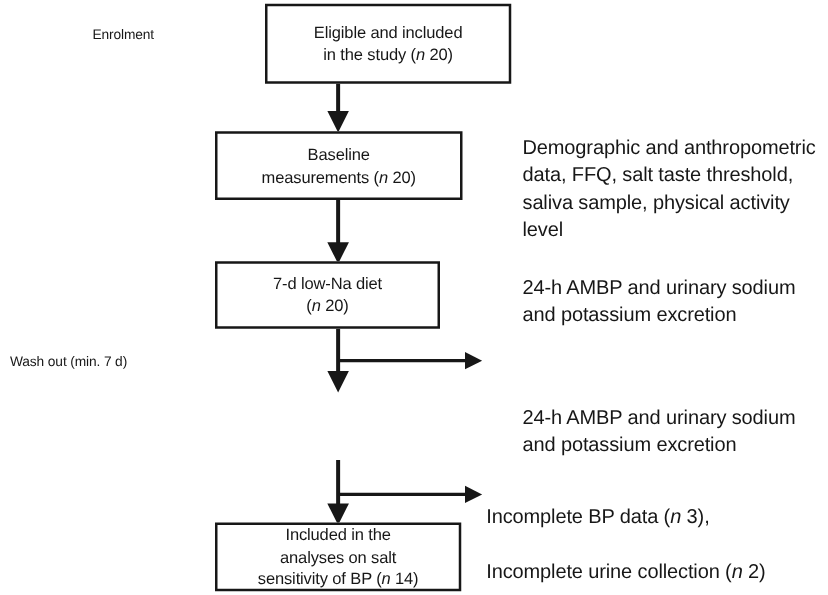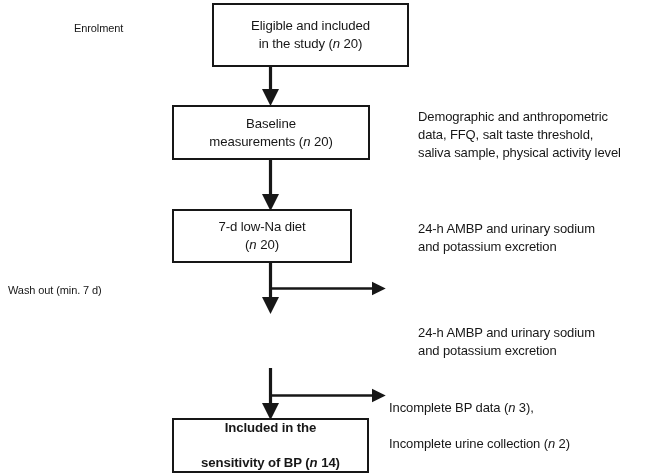--- a/index.html
+++ b/index.html
@@ -45,21 +45,21 @@
     position: absolute;
     font-size: 11px;
     line-height: 1.3;
     color: #171717;
     white-space: nowrap;
     letter-spacing: -0.1px;
   }
 
   .side-note {
     position: absolute;
-    font-size: 13px;
+    font-size: 16px;
     line-height: 1.38;
     color: #171717;
     white-space: pre-line;
     letter-spacing: -0.1px;
   }
 
   .italic-n { font-style: italic; }
 
   svg.edges {
     position: absolute;
@@ -114,24 +114,24 @@
   </div>
 
   <div class="node-box" style="left:172px; top:209px; width:180px; height:54px;">
     <div class="txt">
       <span>7-d low-Na diet</span><br>
       <span>(</span><span class="italic-n">n</span><span> 20)</span>
     </div>
   </div>
 
 
-  <div class="node-box" style="left:172px; top:418px; width:197px; height:55px;font-weight:bold;">
+  <div class="node-box" style="left:172px; top:418px; width:197px; height:55px;">
     <div class="txt">
       <span>Included in the</span><br>
-      <br>
+      <span>analyses on salt</span><br>
       <span>sensitivity of BP (</span><span class="italic-n">n</span><span> 14)</span>
     </div>
   </div>
 
   <div class="side-note" style="left:418px; top:108px;">Demographic and anthropometric
 data, FFQ, salt taste threshold,
 saliva sample, physical activity level</div>
 
   <div class="side-note" style="left:418px; top:220px;">24-h AMBP and urinary sodium
 and potassium excretion</div>

